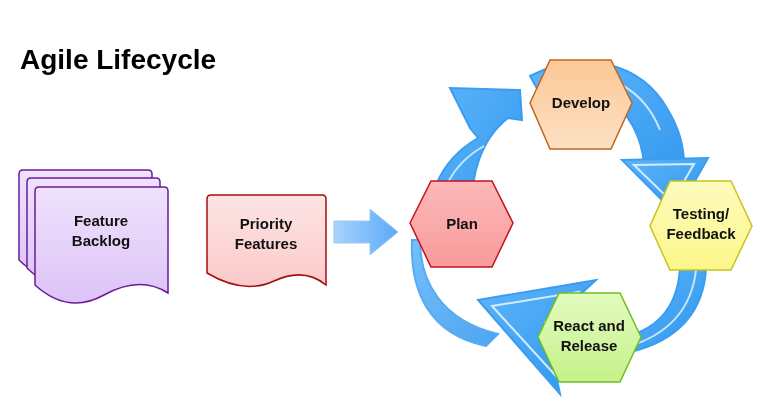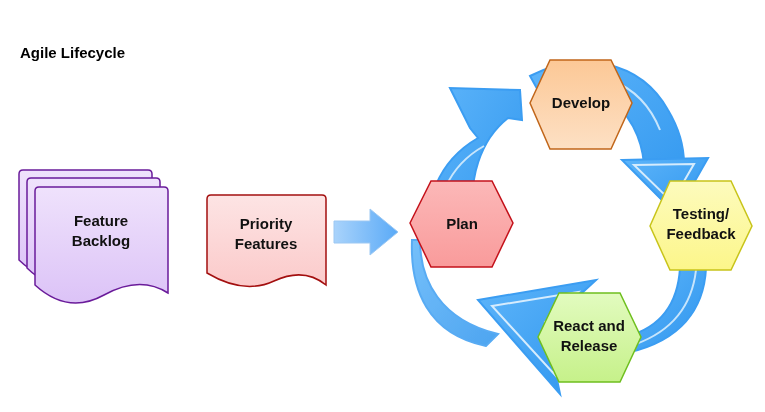--- a/index.html
+++ b/index.html
@@ -1,17 +1,17 @@
 <!DOCTYPE html>
 <html><head>
 <meta charset="utf-8">
 <style>
   html, body { margin: 0; padding: 0; }
   body { width: 765px; height: 412px; background: #ffffff; position: relative; overflow: hidden; font-family: "Liberation Sans", sans-serif; }
-  .title { position: absolute; left: 20px; top: 44px; font-size: 15px; font-weight: bold; color: #000; }
+  .title { position: absolute; left: 20px; top: 44px; font-size: 28px; font-weight: bold; color: #000; }
   svg.canvas { position: absolute; left: 0; top: 0; }
   .lbl { font-family: "Liberation Sans", sans-serif; font-weight: bold; font-size: 15px; fill: #111; text-anchor: middle; }
 </style>
 </head>
 <body>
 
 <div class="title">Agile Lifecycle</div>
 
 <svg class="canvas" width="765" height="412" viewBox="0 0 765 412">
   <defs>

